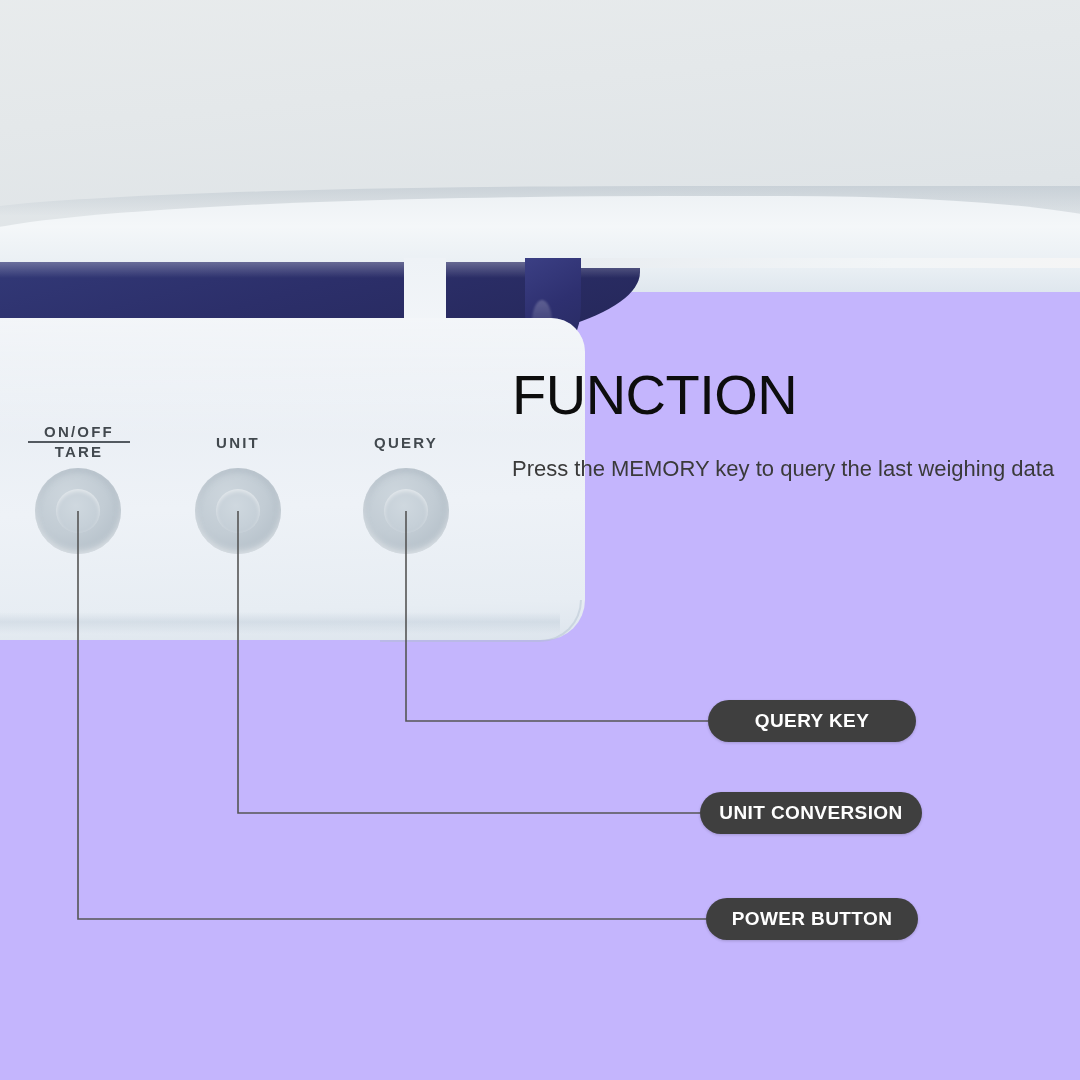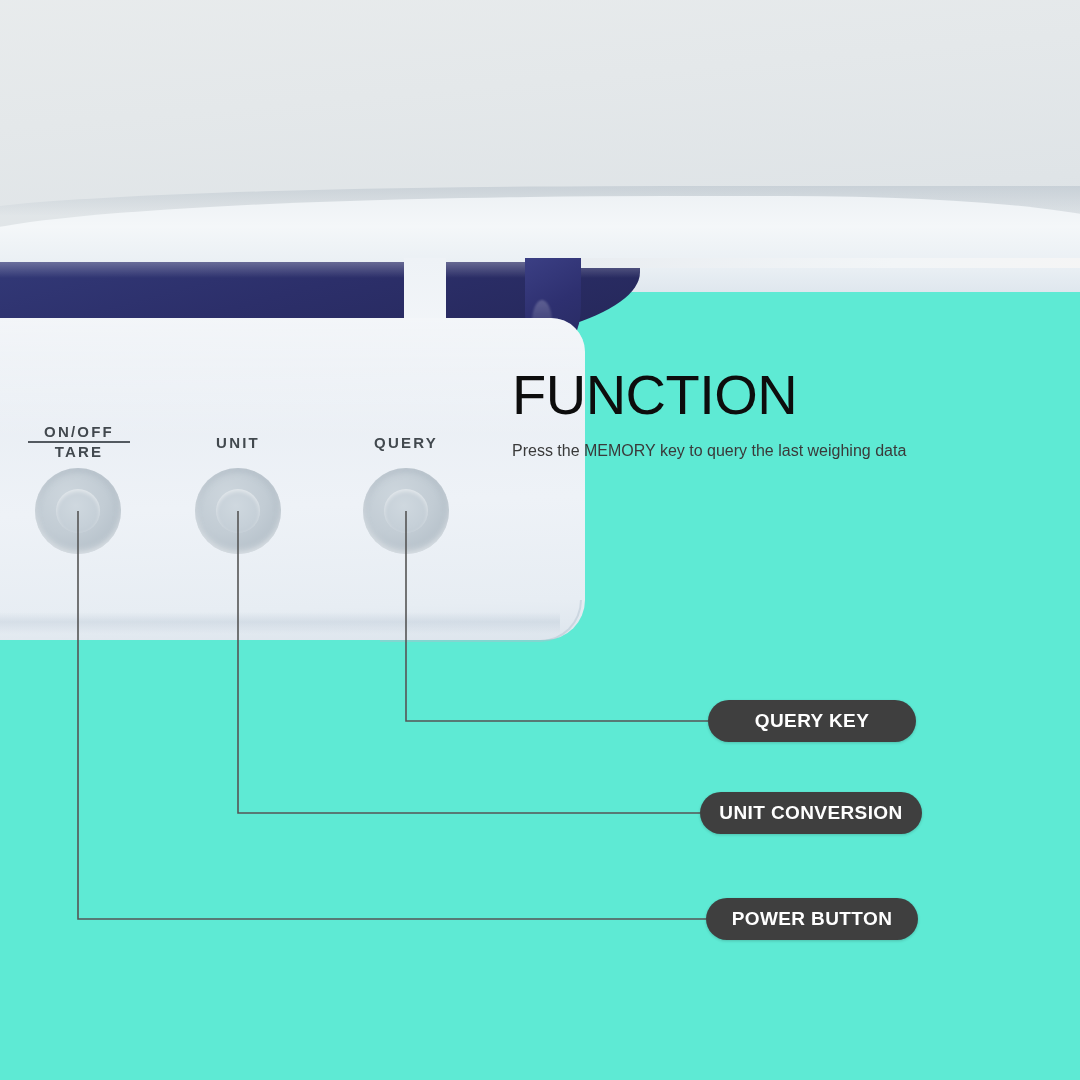--- a/index.html
+++ b/index.html
@@ -10,21 +10,21 @@
     width: 1080px;
     height: 1080px;
     background: #f5f5f5;
     font-family: "Liberation Sans", sans-serif;
     overflow: hidden;
   }
   #stage {
     position: relative;
     width: 1080px;
     height: 1080px;
-    background: #5eead4;
+    background: #c4b5fd;
     overflow: hidden;
   }
 
   
   #product-photo {
     position: absolute;
     left: 0;
     top: 0;
     width: 1080px;
     height: 645px;
@@ -212,24 +212,24 @@
     color: #0d0d0d;
     font-family: "Liberation Sans", sans-serif;
     font-weight: normal;
     font-size: 56px;
     line-height: 1.05;
     letter-spacing: -0.5px;
     white-space: nowrap;
   }
   #subtitle {
     display: block;
-    margin-top: 16px;
+    margin-top: 30px;
     color: #3a3a3a;
     font-family: "Liberation Sans", sans-serif;
-    font-size: 16px;
+    font-size: 22px;
     line-height: 1.3;
     white-space: nowrap;
   }
 
   
   #callouts { position: absolute; left: 0; top: 0; width: 1080px; height: 1080px; }
   #leader-svg { position: absolute; left: 0; top: 0; }
   .pill {
     position: absolute;
     height: 42px;

